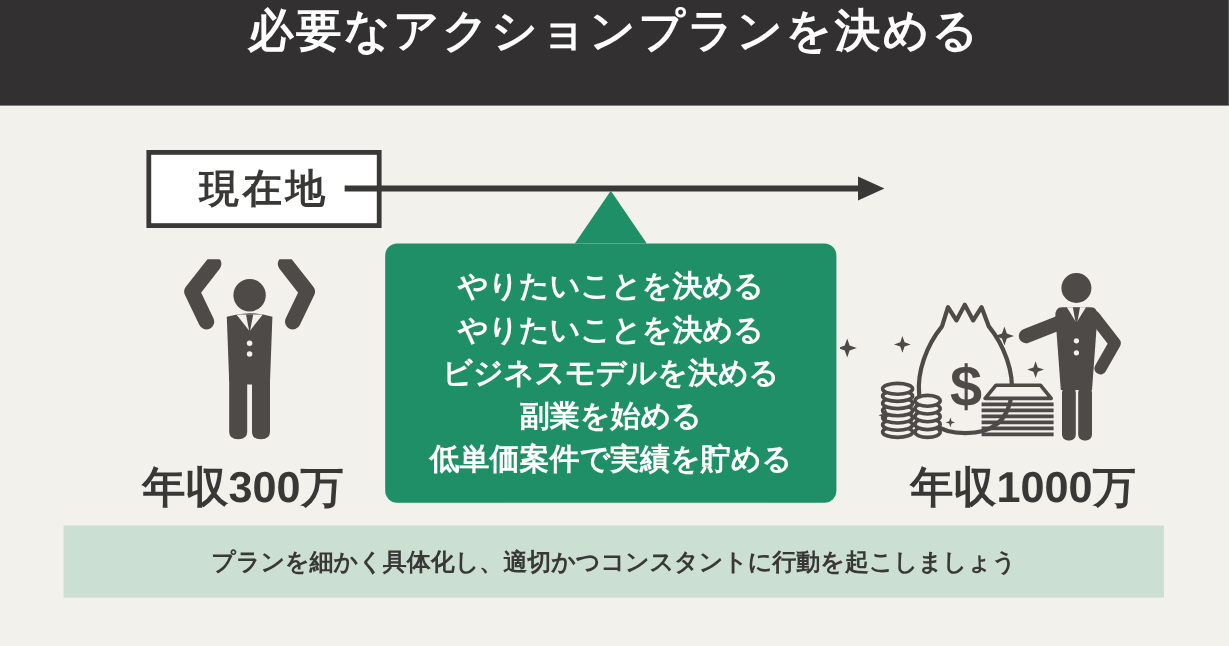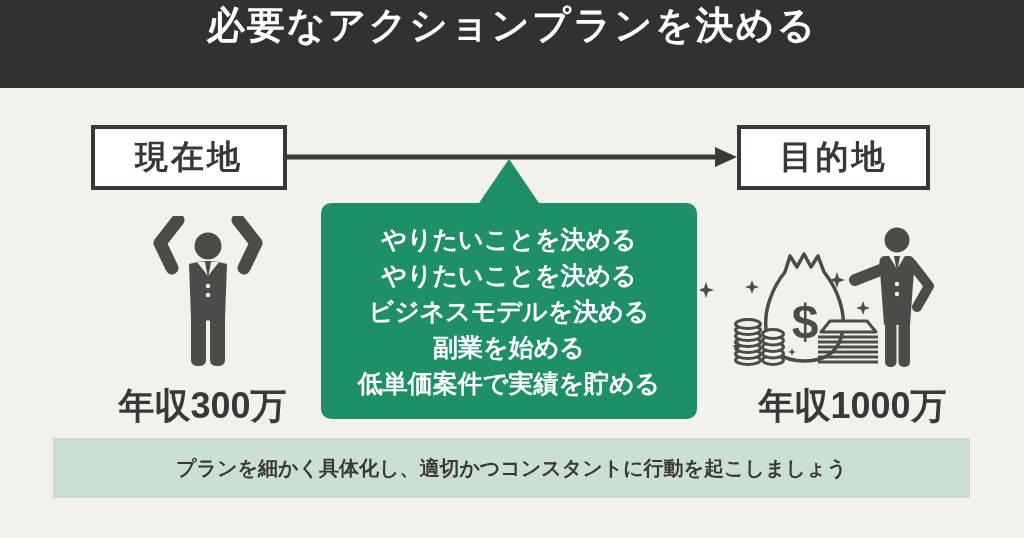--- a/index.html
+++ b/index.html
@@ -18,21 +18,21 @@
   }
   .header .title {
     color:#ffffff; font-size:38px; font-weight:bold; letter-spacing:2px;
   }
 
   
   .loc-box {
     position:absolute; top:125px; height:65px;
     background:#ffffff; border:4px solid #3a3837;
     display:flex; align-items:center; justify-content:center;
-    font-size:33px; font-weight:bold; color:#3a3837; letter-spacing:3px;
+    font-size:33px; font-weight:bold; color:#3a3837; letter-spacing:3px;margin-left:31px;
   }
   .loc-start { left:91px;  width:196px; }
   .loc-goal  { left:737px; width:193px; }
 
   
   .arrow-svg { position:absolute; left:287px; top:139px; }
 
   
   .bubble-tail {
     position:absolute; left:479px; top:159px; width:0; height:0;
@@ -78,23 +78,20 @@
 <div class="stage">
 
   <div class="header">
     <div class="title">必要なアクションプランを決める</div>
   </div>
 
   <div class="loc-box loc-start">
     <span>現在地</span>
   </div>
 
-  <div class="loc-box loc-goal">
-    <span>目的地</span>
-  </div>
 
   <svg class="arrow-svg" width="450" height="36">
     <line x1="0" y1="18" x2="430" y2="18" stroke="#3a3837" stroke-width="5"></line>
     <polygon points="428,8 450,18 428,28" fill="#3a3837"></polygon>
   </svg>
 
   <div class="bubble-tail"></div>
   <div class="bubble">
     <div class="line">やりたいことを決める</div>
     <div class="line">やりたいことを決める</div>

